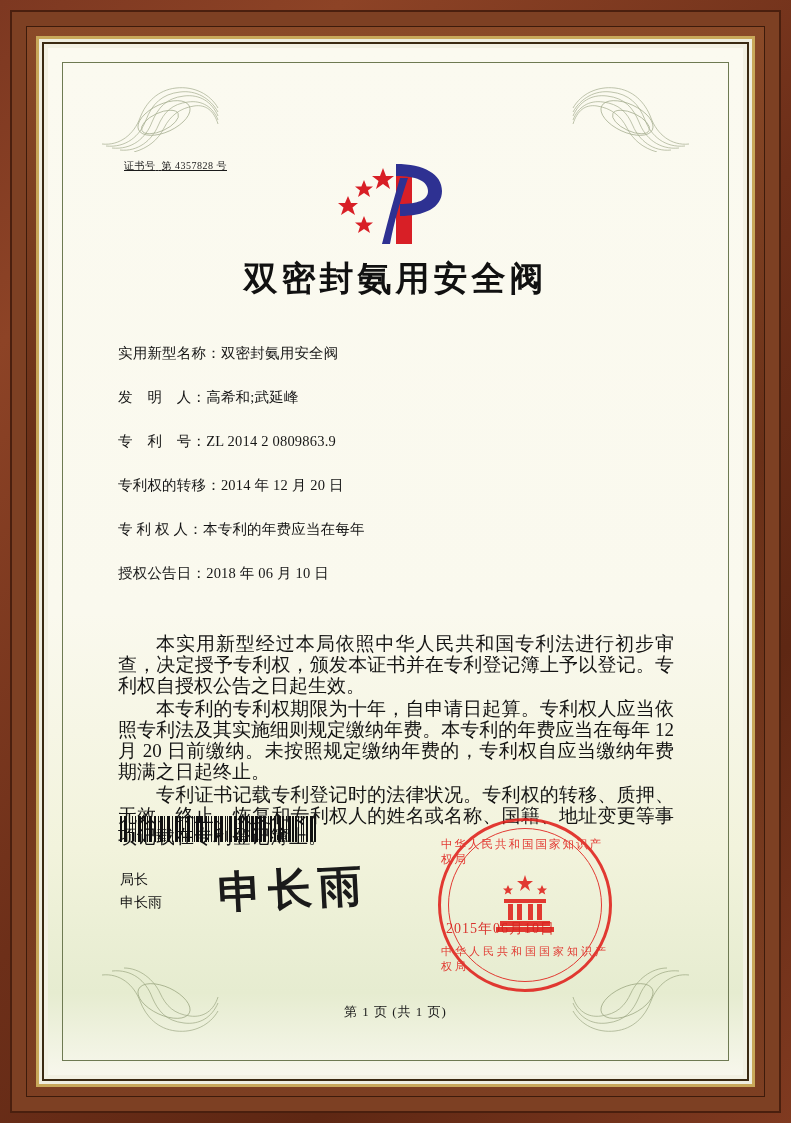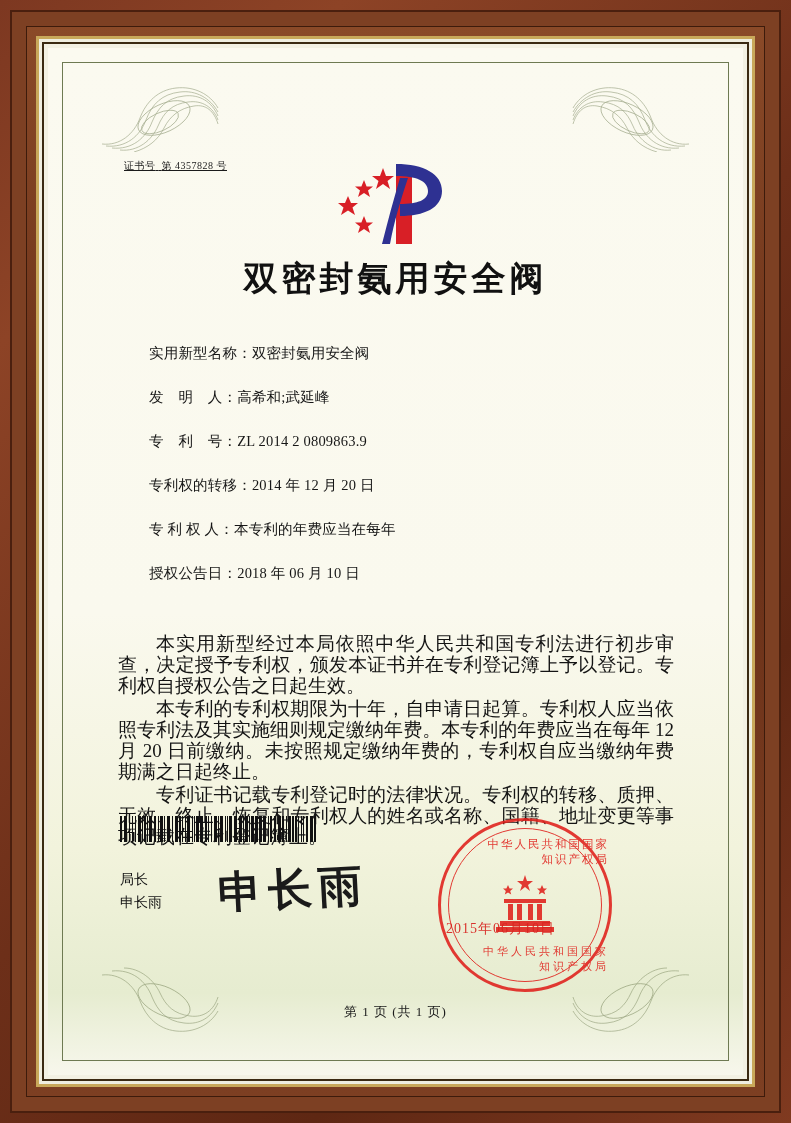--- a/index.html
+++ b/index.html
@@ -154,21 +154,20 @@
     font-weight: bold;
     letter-spacing: 4px;
     color: #111;
     font-family: "DejaVu Serif", "Liberation Serif", serif;
   }
 
   .fields {
     position: absolute;
     left: 70px; top: 296px;
     width: 560px;
-    margin-left: 31px;
   }
   .field {
     font-size: 14.5px;
     color: #161616;
     margin-bottom: 25px;
     white-space: nowrap;
   }
   .field .lbl { letter-spacing: .2px; }
   .field .val { letter-spacing: .2px; }
 
@@ -230,25 +229,24 @@
   }
   .seal .ring2 {
     position: absolute;
     left: 7px; top: 7px; right: 7px; bottom: 7px;
     border: 1px solid #e0201b;
     border-radius: 50%;
   }
   .seal-text-top, .seal-text-bottom {
     position: absolute;
     left: 0; right: 0;
-    text-align: right;
+    text-align: left;
     font-size: 11.5px;
     letter-spacing: 2px;
     font-family: Liberation Sans, sans-serif;
-    margin-left: 40px;
   }
   .seal-text-top { top: 16px; }
   .seal-text-bottom { bottom: 15px; font-size: 11px; letter-spacing: 3px; }
   .seal-emblem {
     position: absolute;
     left: 50%; top: 50%;
     transform: translate(-50%,-50%);
     width: 70px; height: 64px;
   }
   .seal-date {

